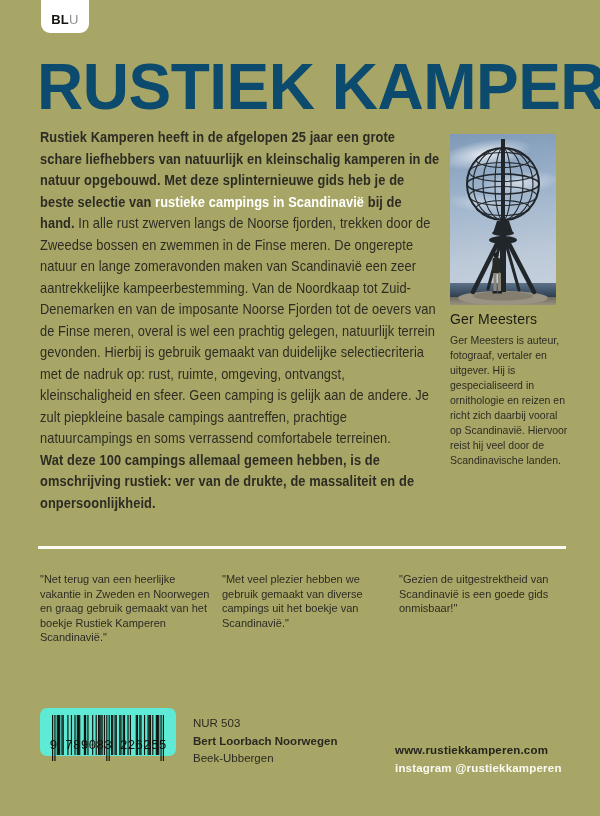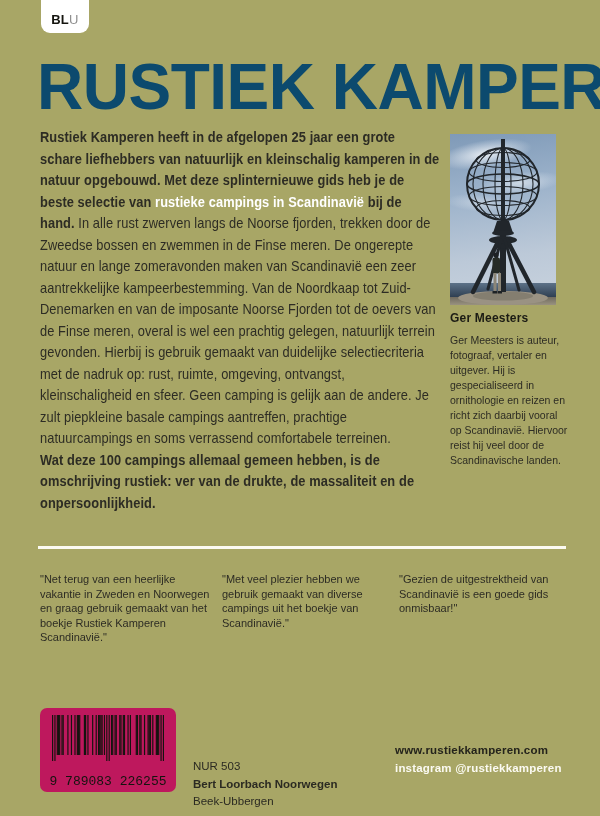--- a/index.html
+++ b/index.html
@@ -46,40 +46,40 @@
   .c3 { left:-5px; top:60px; width:70px; height:18px; transform:rotate(4deg); opacity:.4;
         background:radial-gradient(ellipse at center, rgba(248,250,252,.9), rgba(248,250,252,0) 70%); }
   .sea { position:absolute; left:0; top:149px; width:106px; height:14px;
          background:linear-gradient(#5d7288,#2f3f52); }
   .ground { position:absolute; left:0; top:163px; width:106px; height:8px;
             background:linear-gradient(#6f6a5f,#99927f); }
   .monument { position:absolute; left:0; top:0; width:106px; height:171px; }
   
   .author-name {
     position:absolute; left:450px; top:311px;
-    font-size:12px; font-weight:700; color:#1b1b14; letter-spacing:.2px;
+    font-size:14px; font-weight:400; color:#1b1b14; letter-spacing:.2px;
   }
   .author-bio {
     position:absolute; left:450px; top:333px; width:120px;
     font-size:10.5px; line-height:15px; color:#2d2c24;
   }
   
   .divider { position:absolute; left:38px; top:546px; width:528px; height:2.5px; background:#fbfaf2; }
   
   .quote { position:absolute; top:572px; width:172px;
            font-size:11px; line-height:14.5px; color:#2d2c24; }
   .q1 { left:40px; } .q2 { left:222px; } .q3 { left:399px; }
   
-  .barcode { position:absolute; left:40px; top:708px; width:136px; height:84px;
-             background:#be185d; border-radius:7px; }
+  .barcode { position:absolute; left:40px; top:708px; width:136px; height:48px;
+             background:#5eead4; border-radius:7px; }
   .bars { display:block; margin:7px auto 0; width:112px; height:46px; }
   .digits { position:absolute; left:0; right:0; bottom:3px; text-align:center;
             font-family:"Liberation Mono", monospace; font-size:13px; color:#14140f; }
   
-  .imprint { position:absolute; left:193px; top:758px;
+  .imprint { position:absolute; left:193px; top:715px;
              font-size:11.5px; line-height:17.5px; color:#2b2a22; }
   
   .website { position:absolute; left:395px; top:744px;
              font-size:11.5px; font-weight:700; color:#24231c; letter-spacing:.2px;text-align:right; }
   .instagram { position:absolute; left:395px; top:762px;
                font-size:11.5px; font-weight:700; color:#fbfaf2; letter-spacing:.2px;text-align:center; }
 </style>
 </head>
 <body>
 

